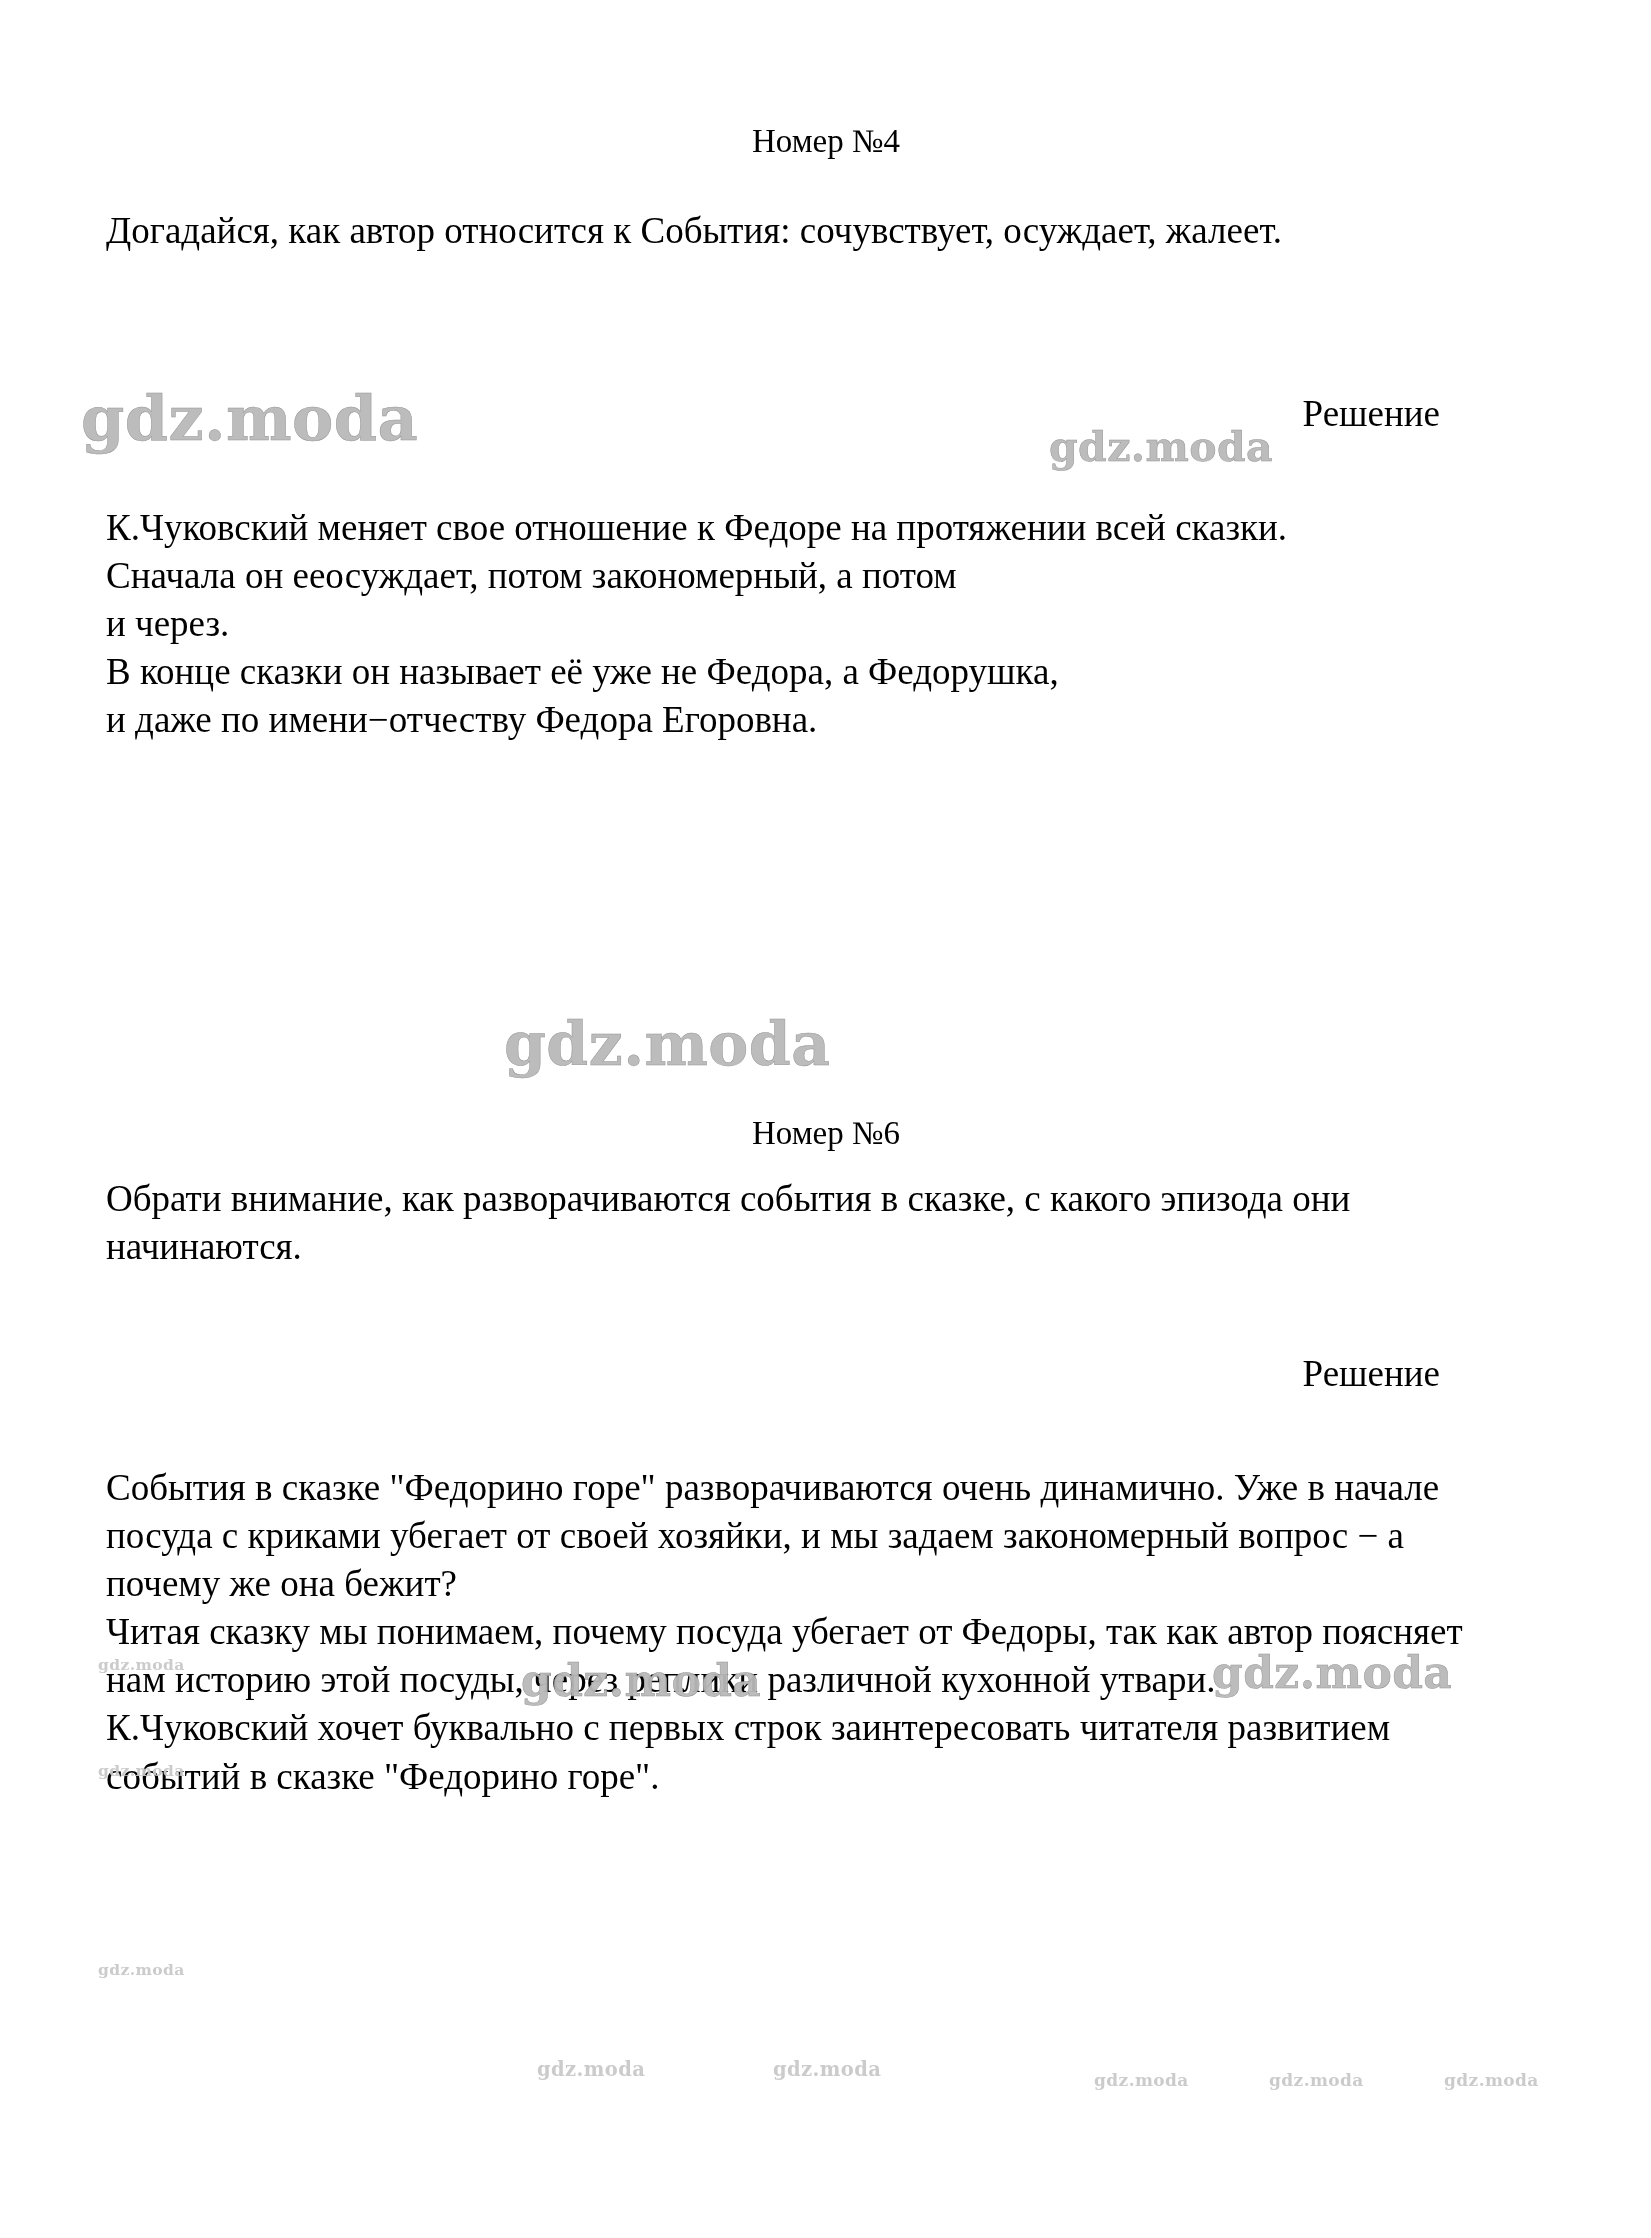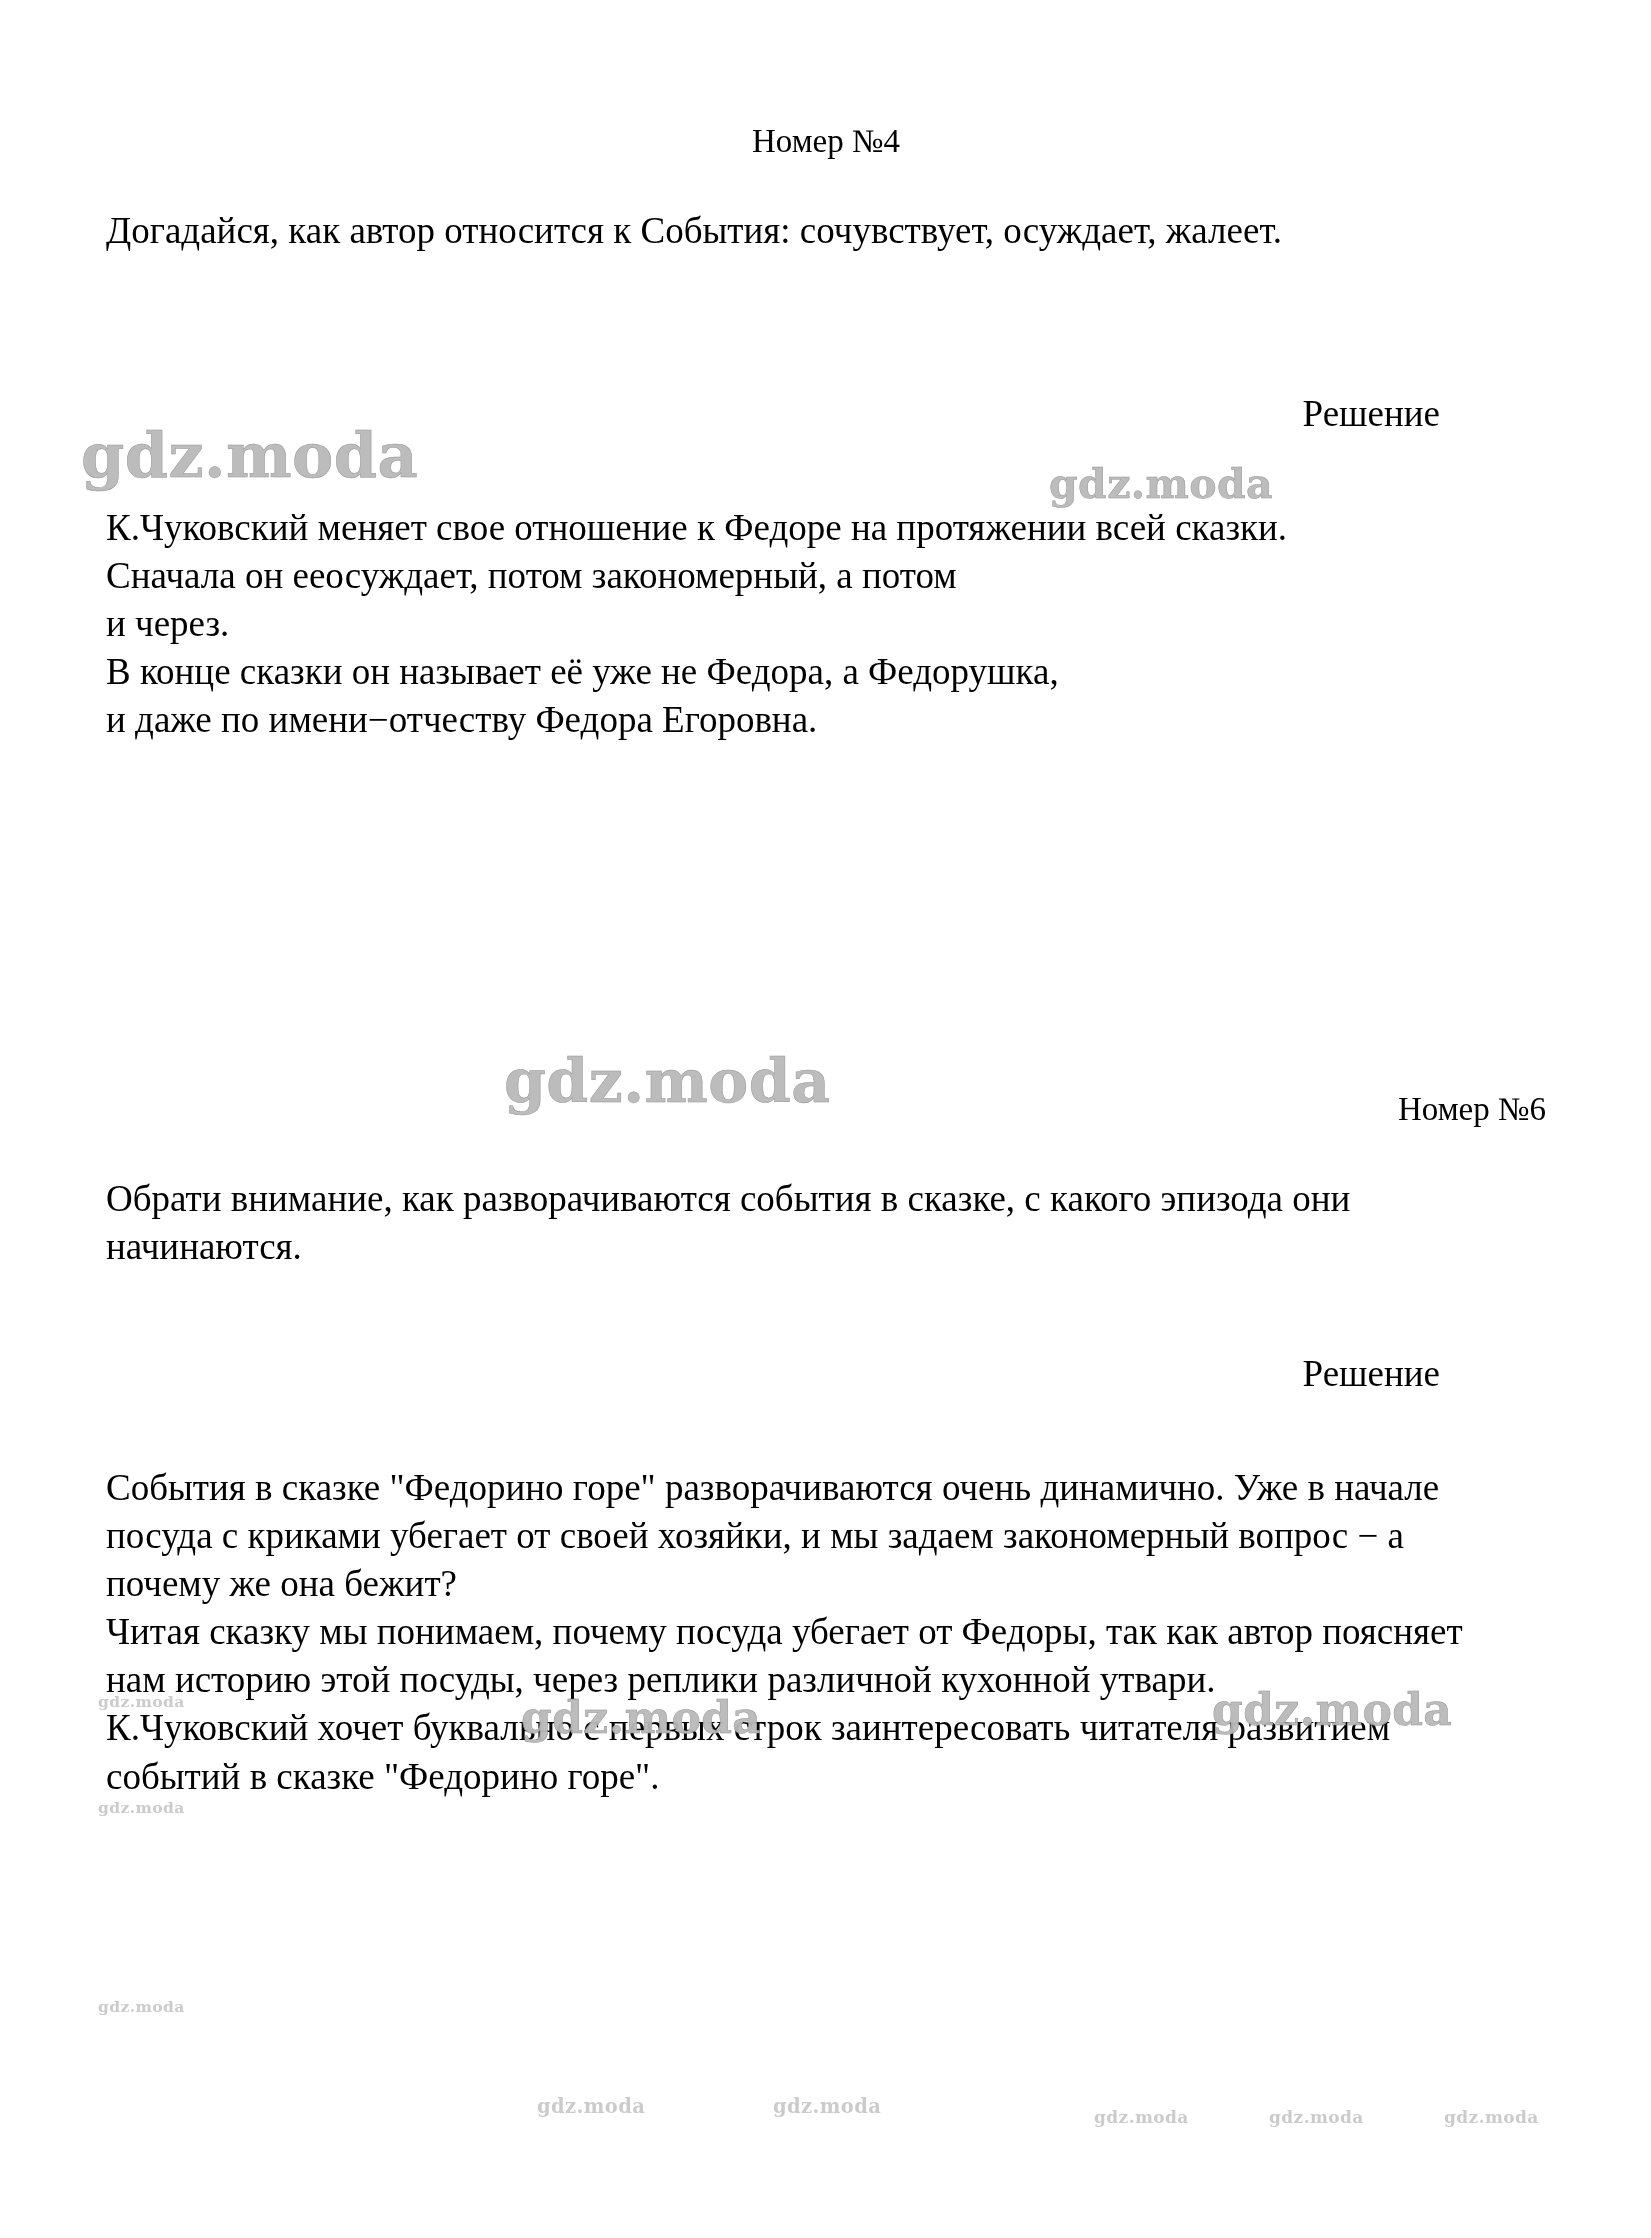--- a/index.html
+++ b/index.html
@@ -54,35 +54,34 @@
     position: absolute;
     font-family: "DejaVu Serif", serif;
     font-weight: bold;
     color: #b9b9b9;
     letter-spacing: 0.4px;
     white-space: nowrap;
     -webkit-text-stroke: 0.5px #8e8e8e;
     opacity: 0.95;
     pointer-events: none;
     user-select: none;
-    margin-top: 37px;
   }
   .wm.small {
     font-weight: bold;
     color: #c9c9c9;
     -webkit-text-stroke: 0px;
   }
 
   
   #num5-title { position: absolute; left: 0; top: 122px; width: 1440px; }
   #num5-task  { position: absolute; left: 0; top: 207px; width: 1334px; }
   #num5-solution { position: absolute; left: 0; top: 390px; width: 1334px; }
   #num5-answer { position: absolute; left: 0; top: 504px; width: 1383px; }
 
-  #num6-title { position: absolute; left: 0; top: 1090px; width: 1440px; text-align: right; }
+  #num6-title { position: absolute; left: 0; top: 1114px; width: 1440px; }
   #num6-task  { position: absolute; left: 0; top: 1175px; width: 1383px; }
   #num6-solution { position: absolute; left: 0; top: 1350px; width: 1334px; }
   #num6-answer { position: absolute; left: 0; top: 1464px; width: 1407px; }
 </style>
 </head>
 <body>
 
 <div class="page">
   <div class="content">
 

